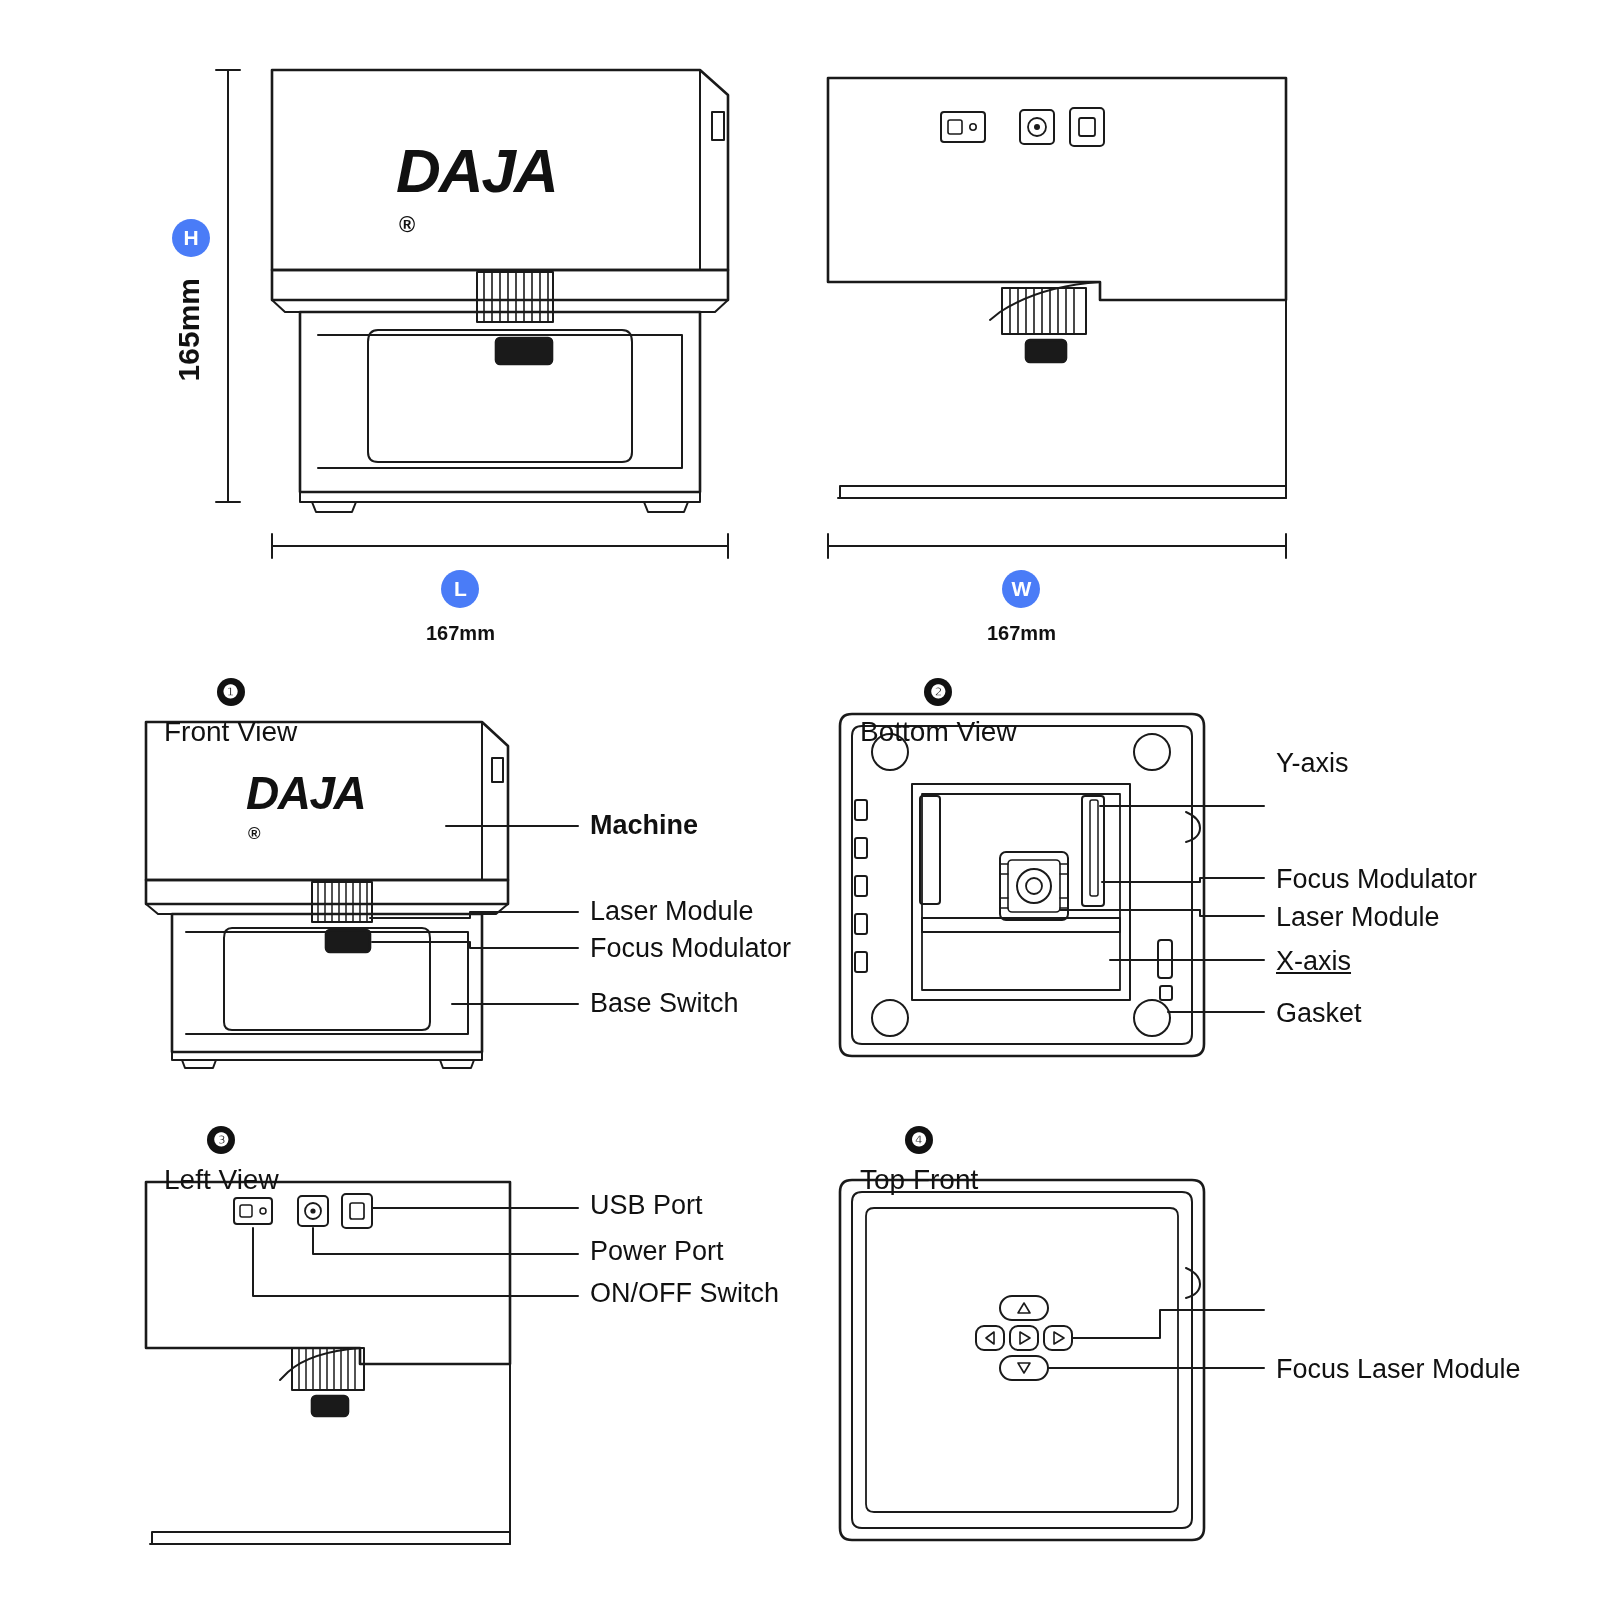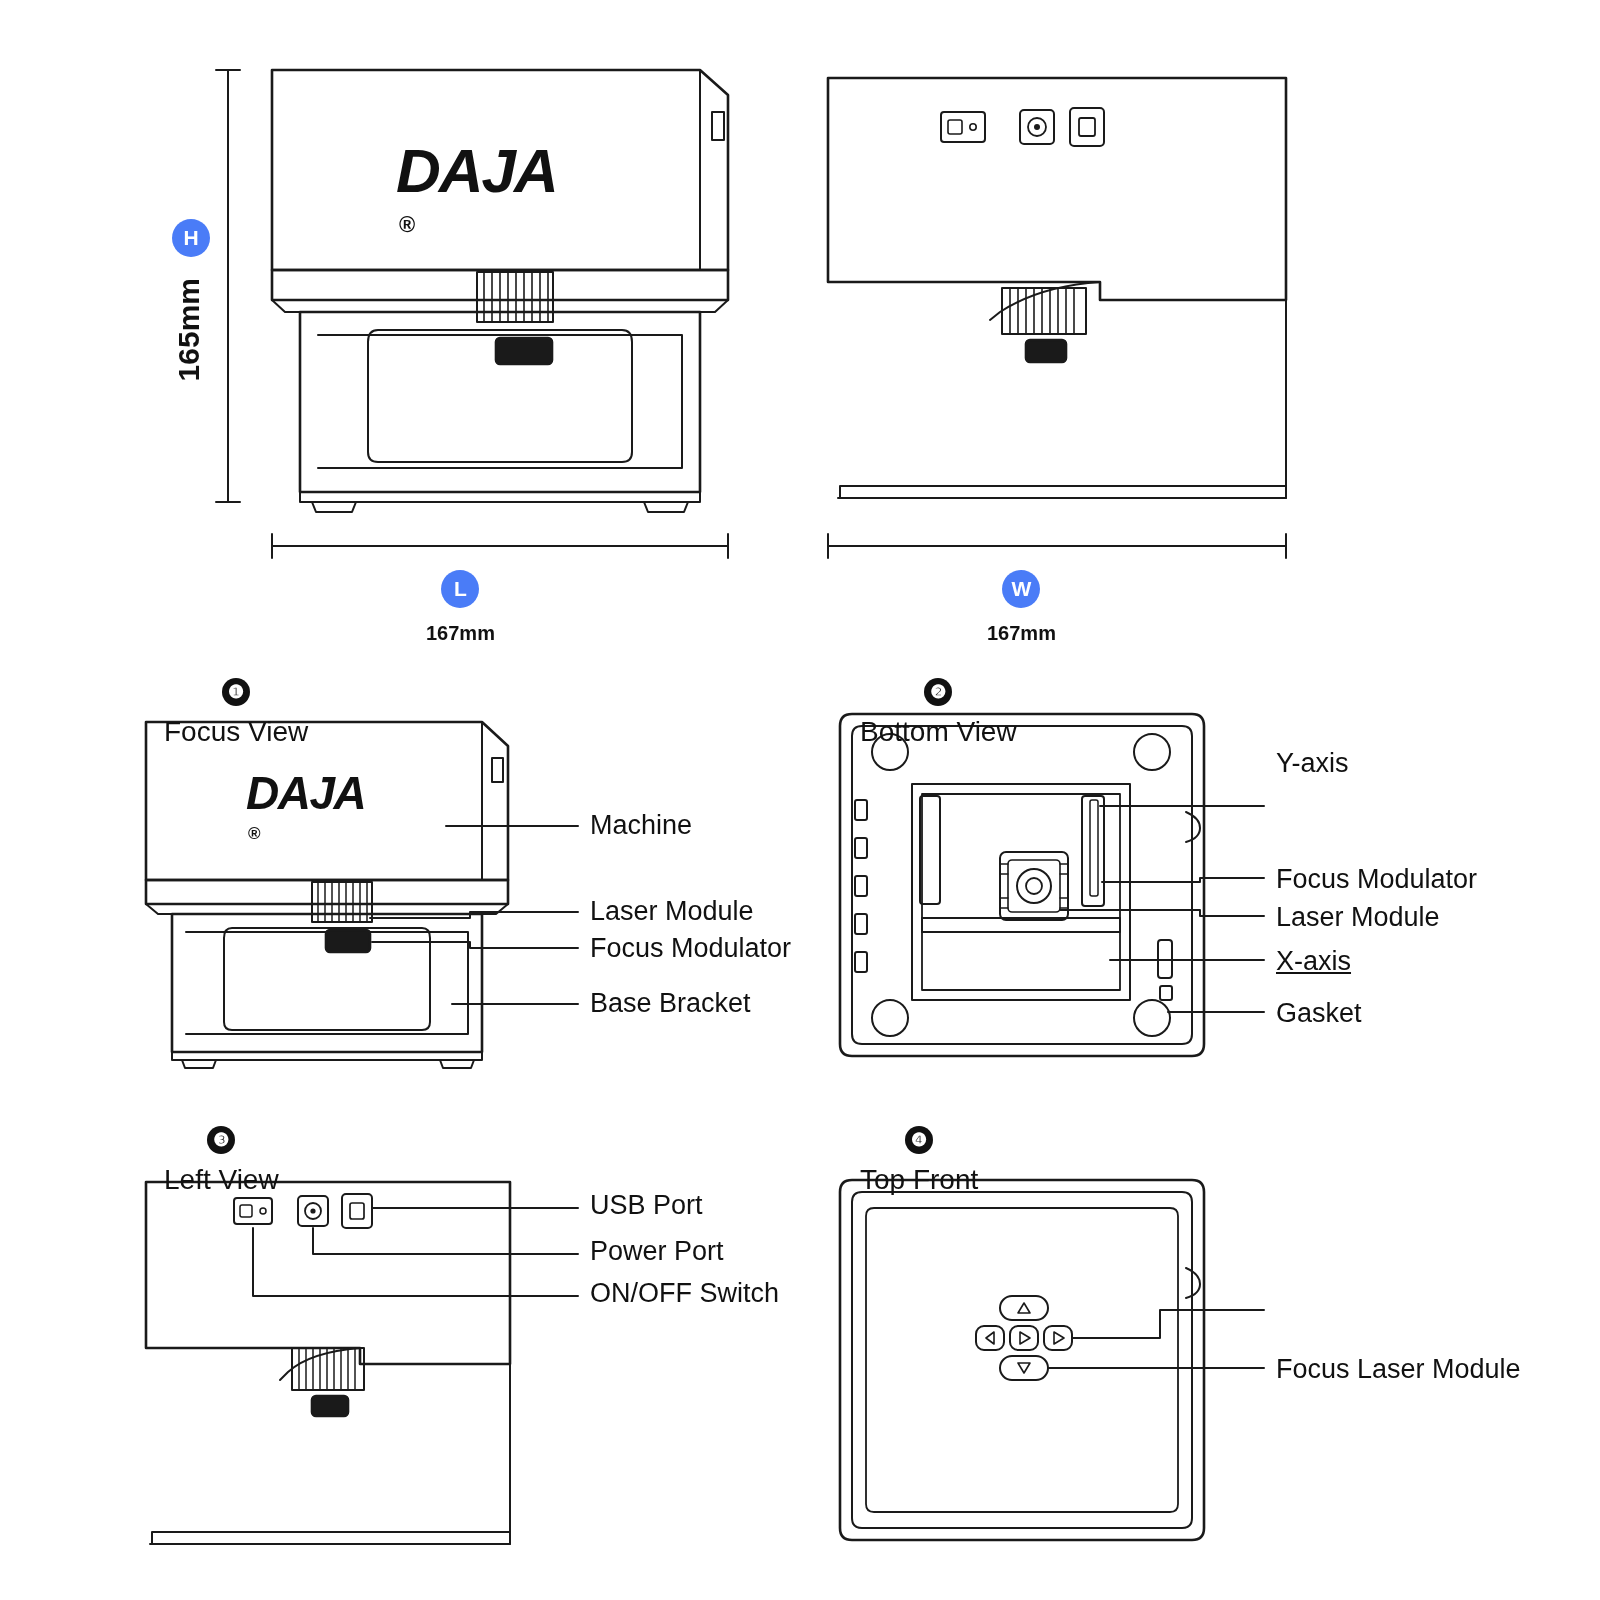--- a/index.html
+++ b/index.html
@@ -283,39 +283,39 @@
     <div class="dim-label">167mm</div>
   </div>
 
   <div class="abs" style="left:987px;top:570px;display:flex;align-items:center;gap:14px;">
     <div class="dim-badge">W</div>
     <div class="dim-label">167mm</div>
   </div>
 
   <div class="abs view-title" style="left:164px;top:678px;">
     <span class="num-badge">❶</span>
-    <span>Focus View</span>
+    <span>Front View</span>
   </div>
   <div class="abs view-title" style="left:860px;top:678px;">
     <span class="num-badge">❷</span>
     <span>Bottom View</span>
   </div>
   <div class="abs view-title" style="left:164px;top:1126px;">
     <span class="num-badge">❸</span>
     <span>Left View</span>
   </div>
   <div class="abs view-title" style="left:860px;top:1126px;">
     <span class="num-badge">❹</span>
     <span>Top Front</span>
   </div>
 
-  <div class="abs callout" style="left:590px;top:810px;">Machine</div>
+  <div class="abs callout" style="left:590px;top:810px;font-weight:bold;">Machine</div>
   <div class="abs callout" style="left:590px;top:896px;">Laser Module</div>
   <div class="abs callout" style="left:590px;top:933px;">Focus Modulator</div>
-  <div class="abs callout" style="left:590px;top:988px;">Base Bracket</div>
+  <div class="abs callout" style="left:590px;top:988px;">Base Switch</div>
 
   <div class="abs callout" style="left:1276px;top:748px;">Y-axis</div>
   <div class="abs callout" style="left:1276px;top:864px;">Focus Modulator</div>
   <div class="abs callout" style="left:1276px;top:902px;">Laser Module</div>
   <div class="abs callout" style="left:1276px;top:946px;text-decoration:underline;">X-axis</div>
   <div class="abs callout" style="left:1276px;top:998px;">Gasket</div>
 
   <div class="abs callout" style="left:590px;top:1190px;text-align:right;">USB Port</div>
   <div class="abs callout" style="left:590px;top:1236px;">Power Port</div>
   <div class="abs callout" style="left:590px;top:1278px;">ON/OFF Switch</div>

